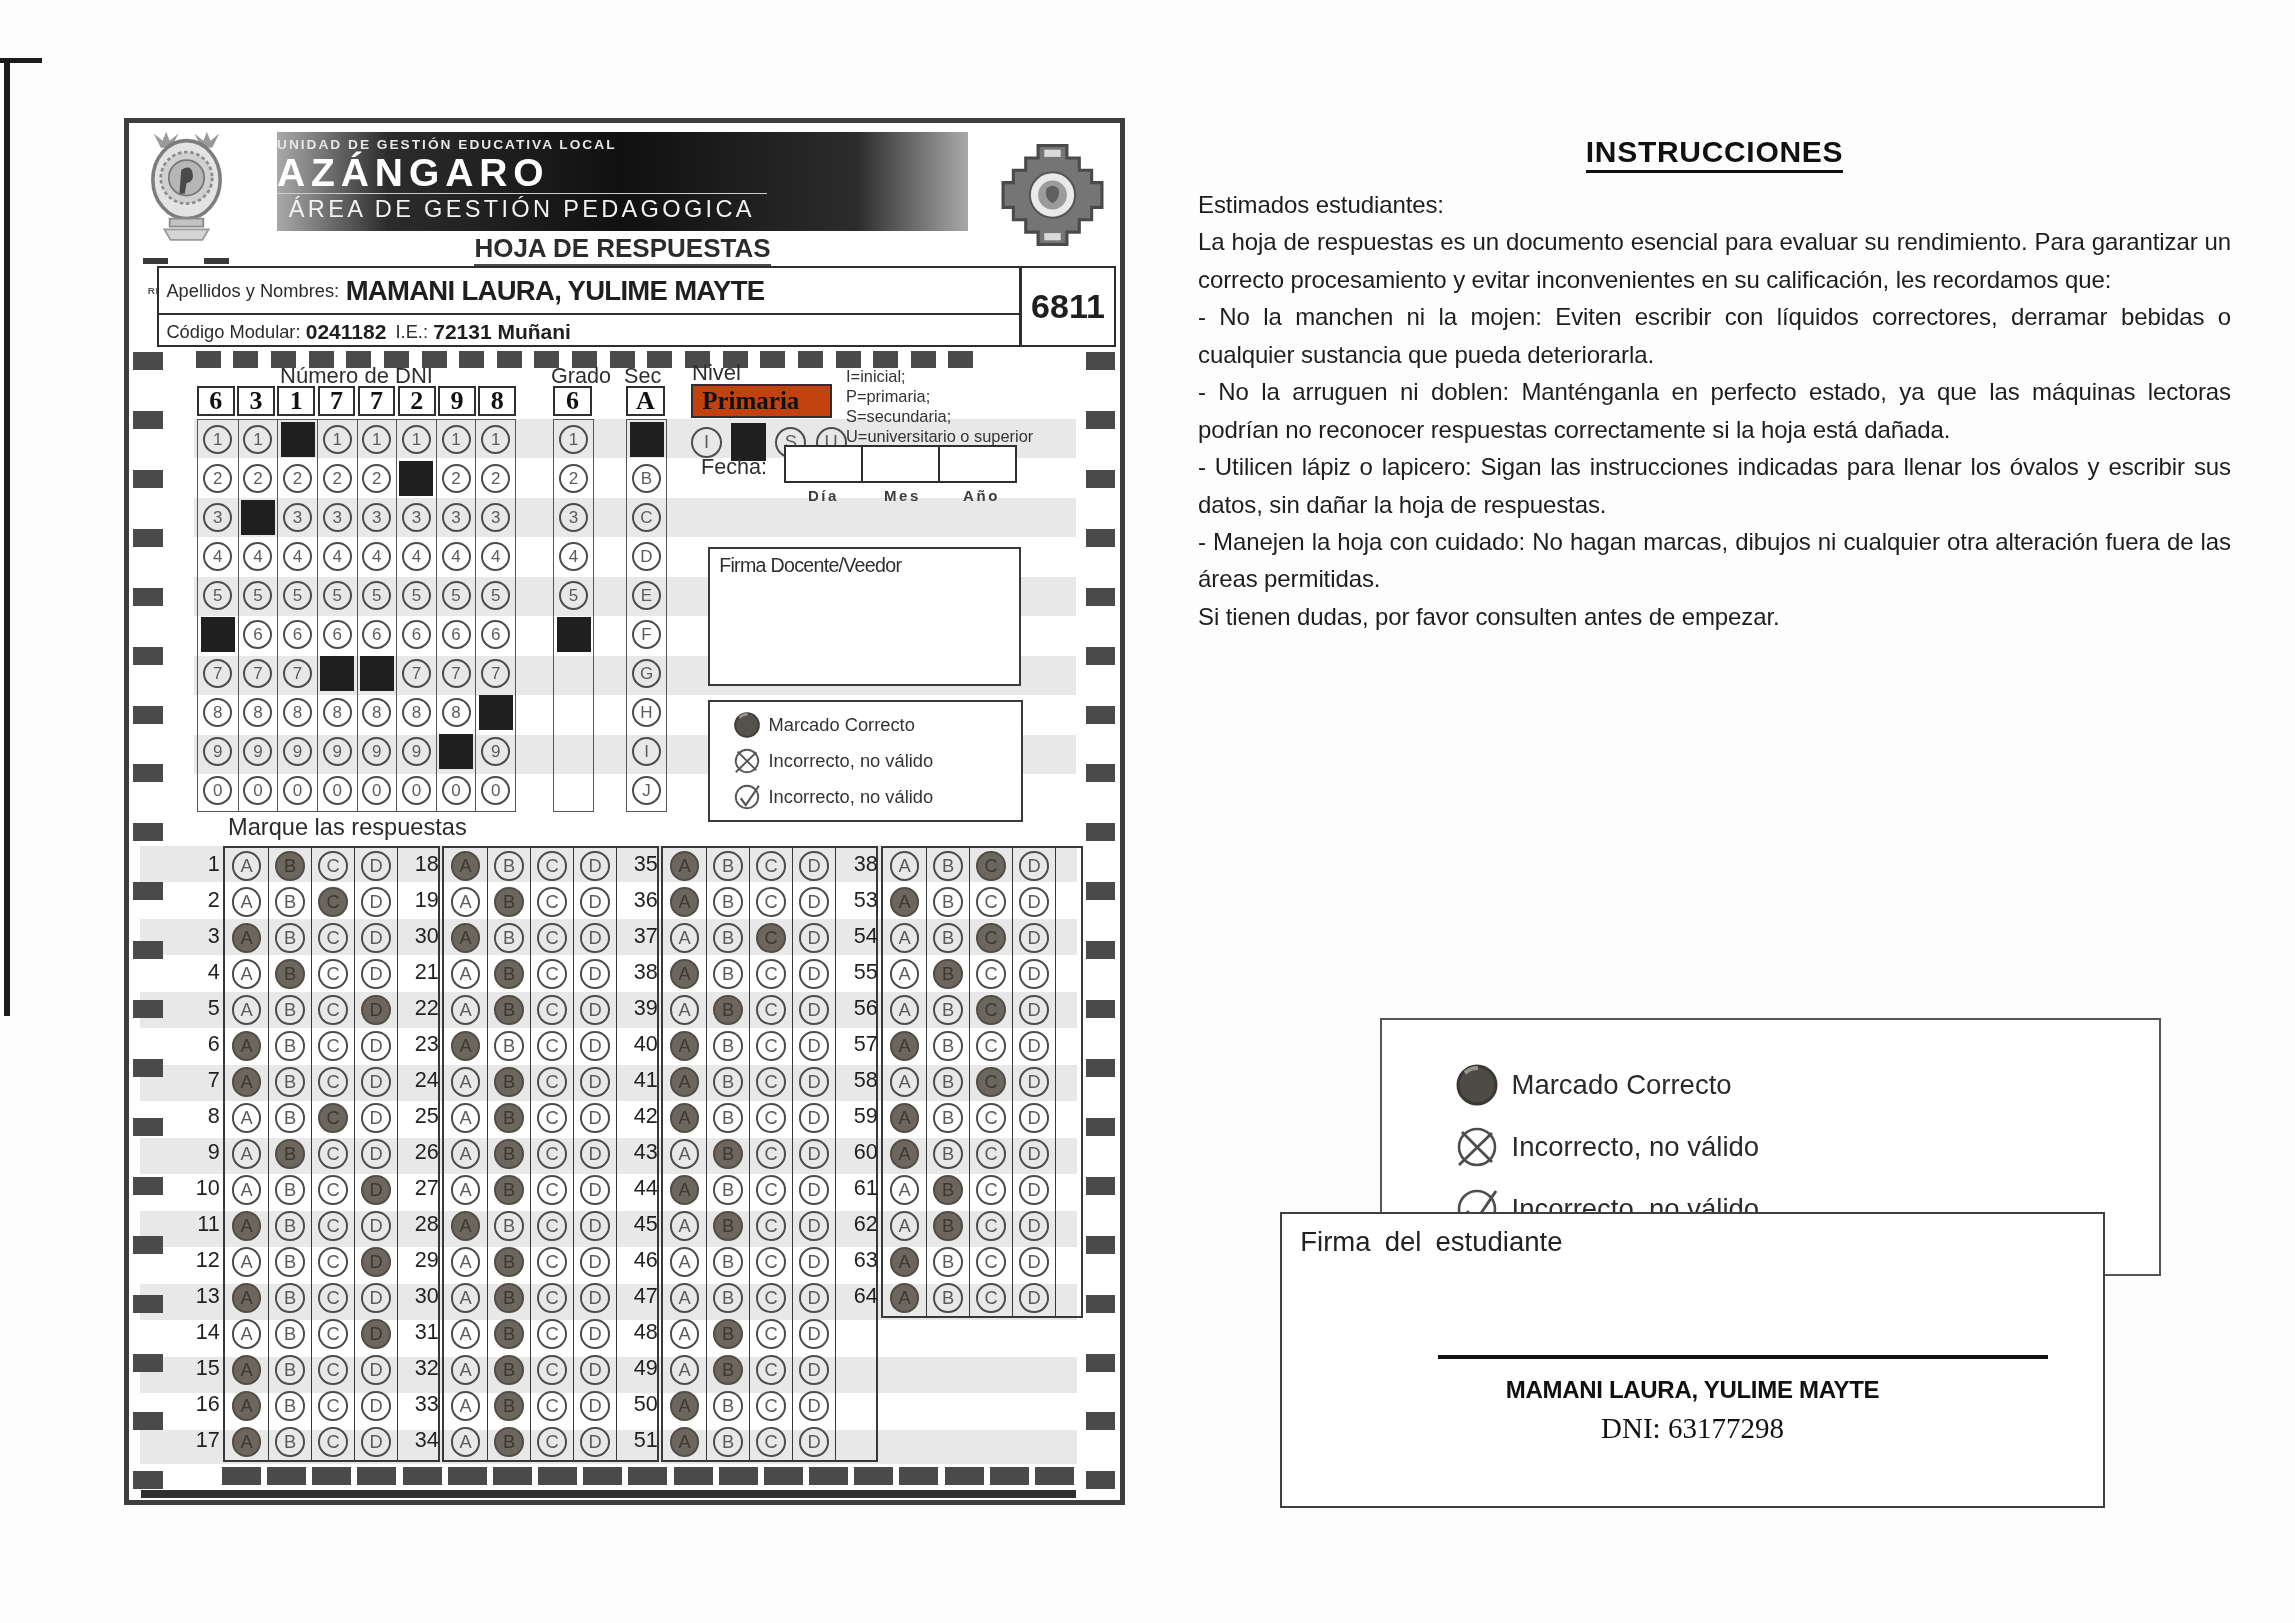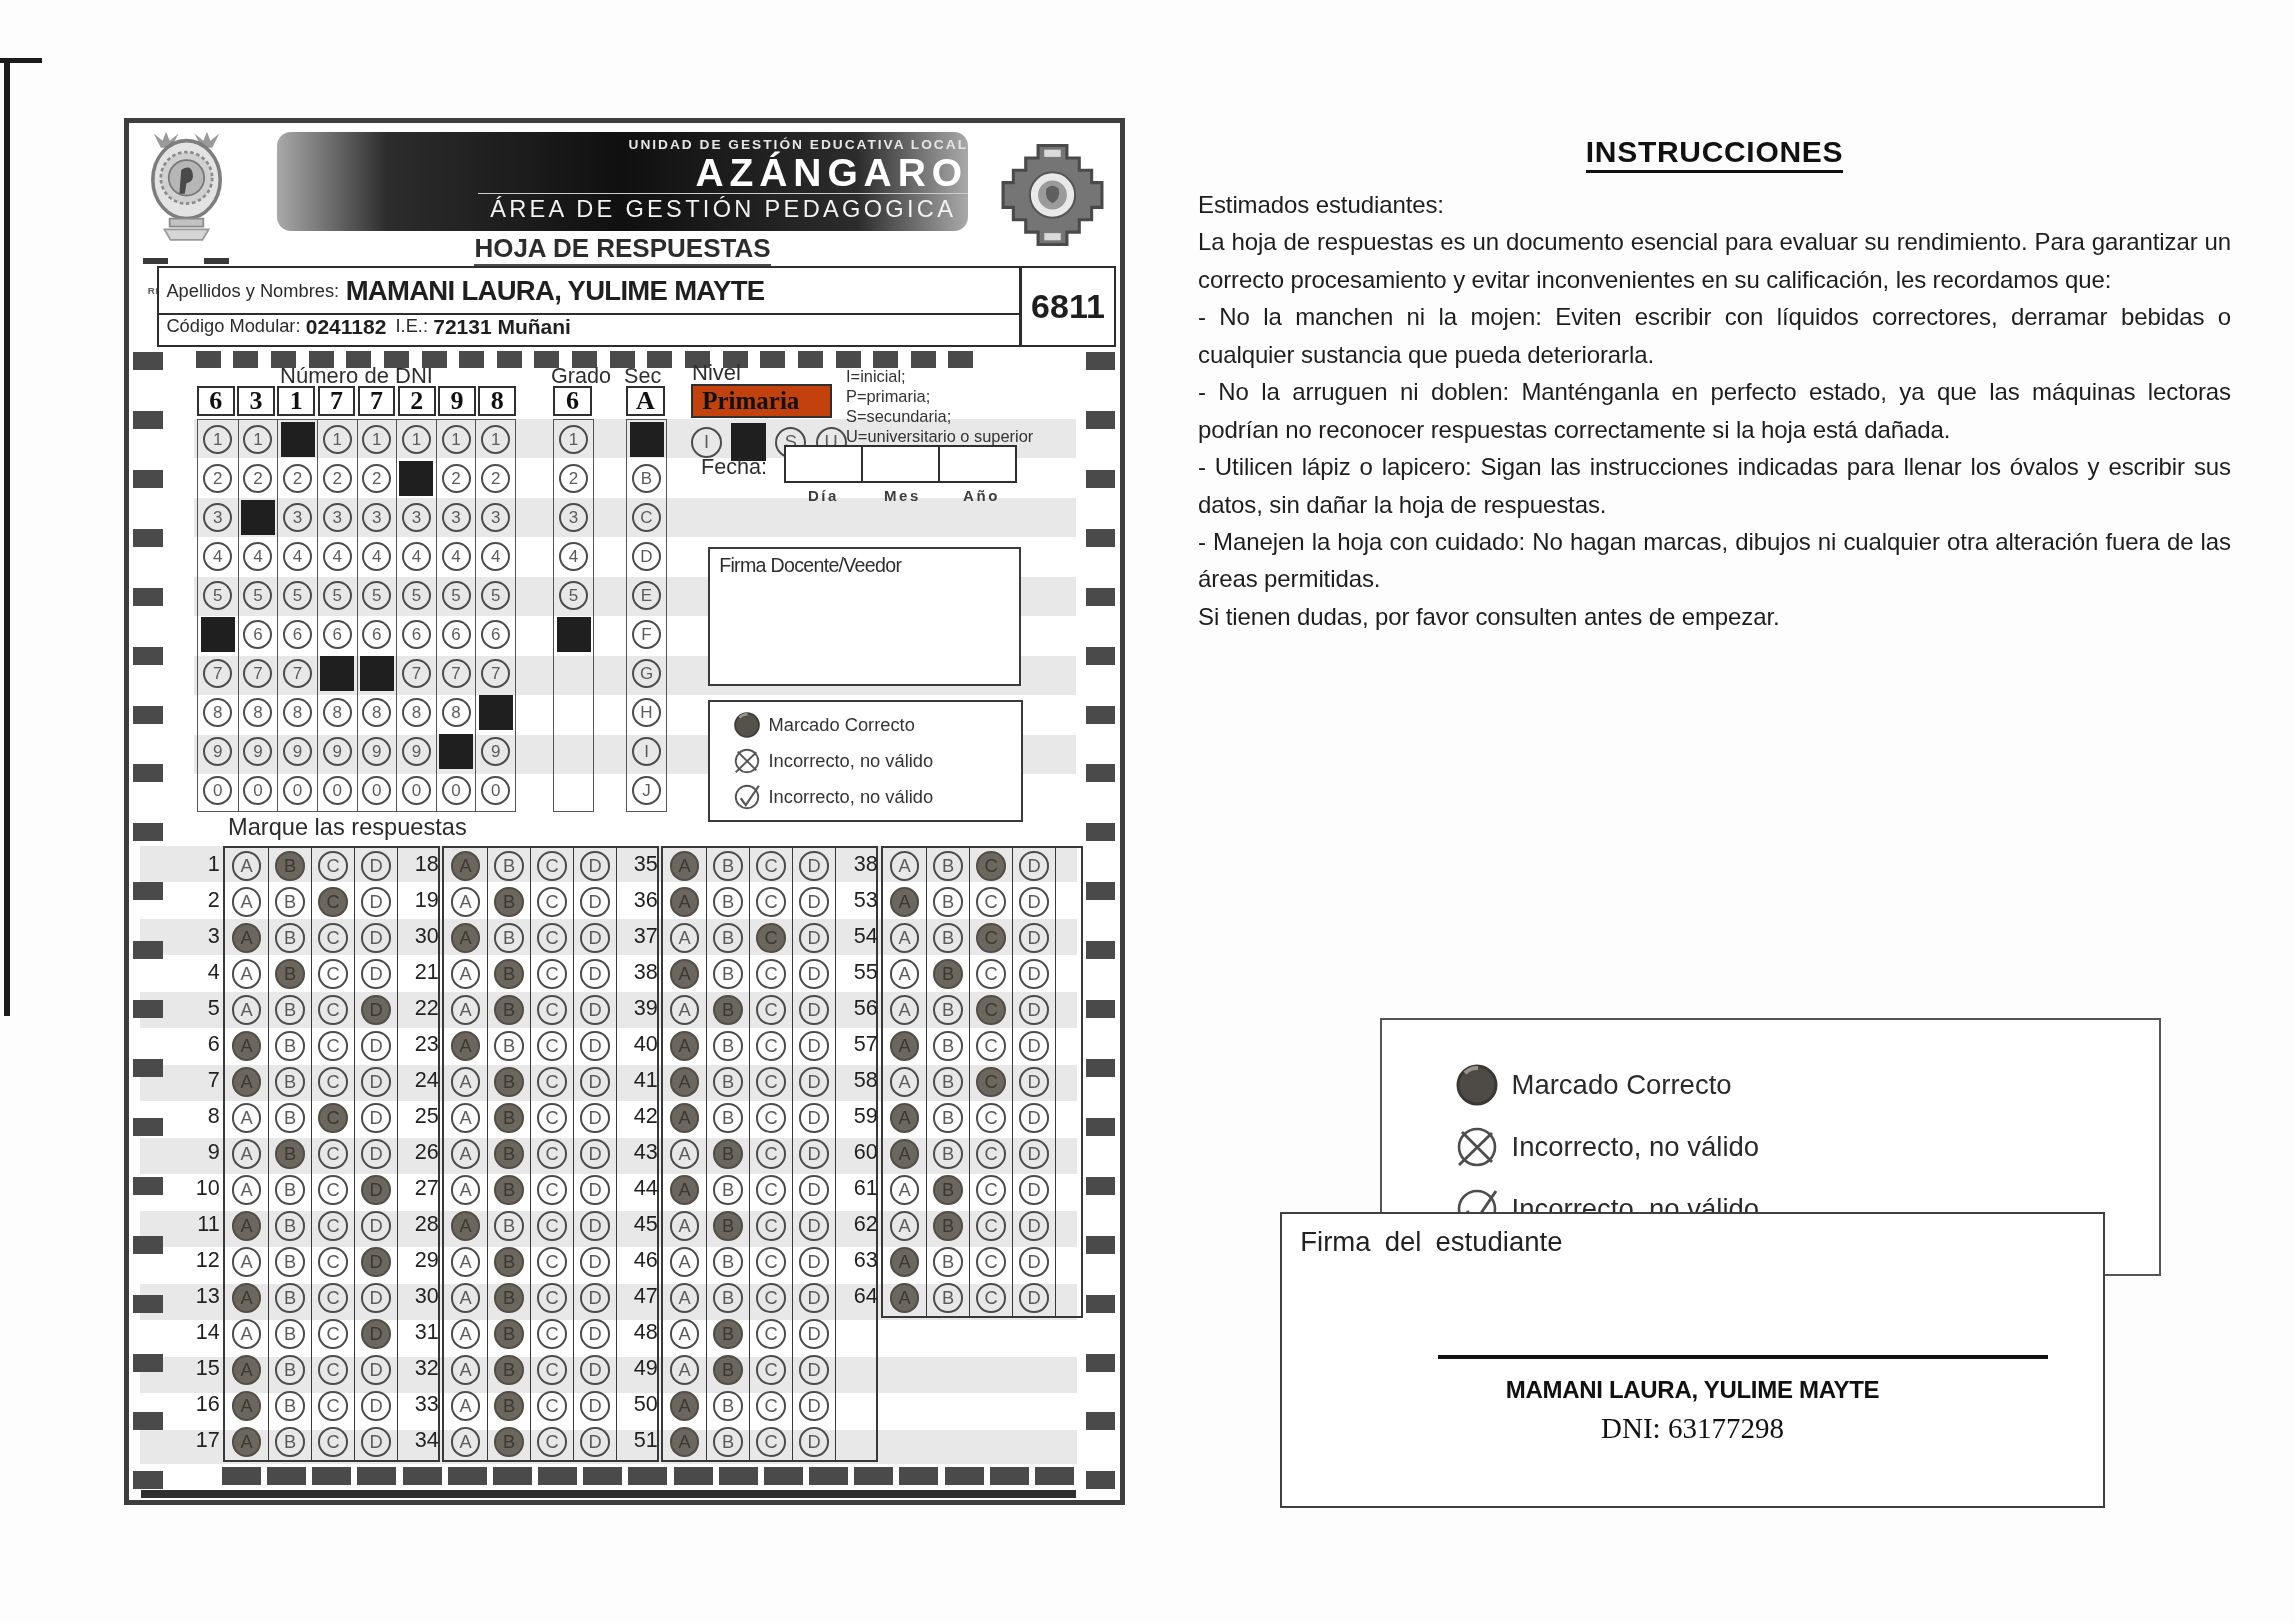--- a/index.html
+++ b/index.html
@@ -14,36 +14,36 @@
   .sheet{position:absolute;left:124px;top:118px;width:991px;height:1377px;
          border:5.9px solid #3e3e3e;background:#fff;}
   .sheet *{box-sizing:border-box;}
 
   .logo-left{position:absolute;left:7.9px;top:6.5px;width:99px;height:117px;}
   .region-label{position:absolute;left:7.9px;top:122px;width:99px;text-align:center;
                 font-size:9.8px;font-weight:bold;letter-spacing:0.7px;color:#5a5a5a;margin-top:40px;}
   .region-dashes{position:absolute;left:14.4px;top:135px;width:86px;display:flex;justify-content:space-between;}
   .region-dashes span{width:25px;height:5.9px;background:#3a3a3a;display:block;}
 
-  .banner{position:absolute;left:148px;top:9.2px;width:691px;height:99px;text-align:right;
+  .banner{position:absolute;left:148px;top:9.2px;width:691px;height:99px;text-align:left;
           background:linear-gradient(90deg,#a9a9a9 0%,#2c2c2c 16%,#101010 50%,#2c2c2c 84%,#a9a9a9 100%);
-          border-radius:14px;padding-left:20px;}
+          border-radius:0;}
   .banner .l1{padding-top:5.2px;font-size:13.7px;letter-spacing:2px;color:#e6e6e6;font-weight:bold;}
   .banner .l2{font-size:39px;font-weight:bold;letter-spacing:5.9px;color:#ffffff;line-height:41px;}
   .banner .l3{font-size:23.6px;letter-spacing:3.3px;color:#f2f2f2;border-top:1.3px solid #cccccc;
               display:inline-block;padding:1.3px 11.8px 0 11.8px;line-height:26px;}
   .logo-right{position:absolute;left:872px;top:17px;width:103px;height:110px;}
 
   .sheet-title{position:absolute;left:281px;top:110px;width:425px;text-align:center;
                font-size:26px;font-weight:bold;color:#2c2c2c;}
   .sheet-title span{border-bottom:2.6px solid #4c4c4c;padding-bottom:1.3px;}
 
   .student-box{position:absolute;left:27.5px;top:143px;width:864px;height:81px;border:2px solid #2d2d2d;background:#fff;}
   .st-row1{height:47px;border-bottom:2px solid #2d2d2d;display:flex;align-items:center;padding-left:7.9px;}
-  .st-row2{height:34px;display:flex;align-items:flex-start;padding-left:7.9px;}
+  .st-row2{height:34px;display:flex;align-items:center;padding-left:7.9px;}
   .st-label{font-size:18.3px;color:#2b2b2b;white-space:nowrap;}
   .st-name{font-size:27.5px;font-weight:bold;letter-spacing:-0.7px;margin-left:6.5px;white-space:nowrap;}
   .st-bold{font-size:21px;font-weight:bold;margin-left:5.2px;white-space:nowrap;}
   .code-box{position:absolute;left:891px;top:143px;width:96px;height:81px;border:2px solid #2d2d2d;
             display:flex;align-items:center;justify-content:center;font-size:34px;font-weight:bold;background:#fff;}
 
   .tm{position:absolute;background:#4a4a4a;}
 
   .stripes-dni{position:absolute;left:65px;top:296px;width:882px;height:393px;z-index:0;
     background:repeating-linear-gradient(180deg,#e8e8e8 0 39px,#ffffff 39px 79px);}

